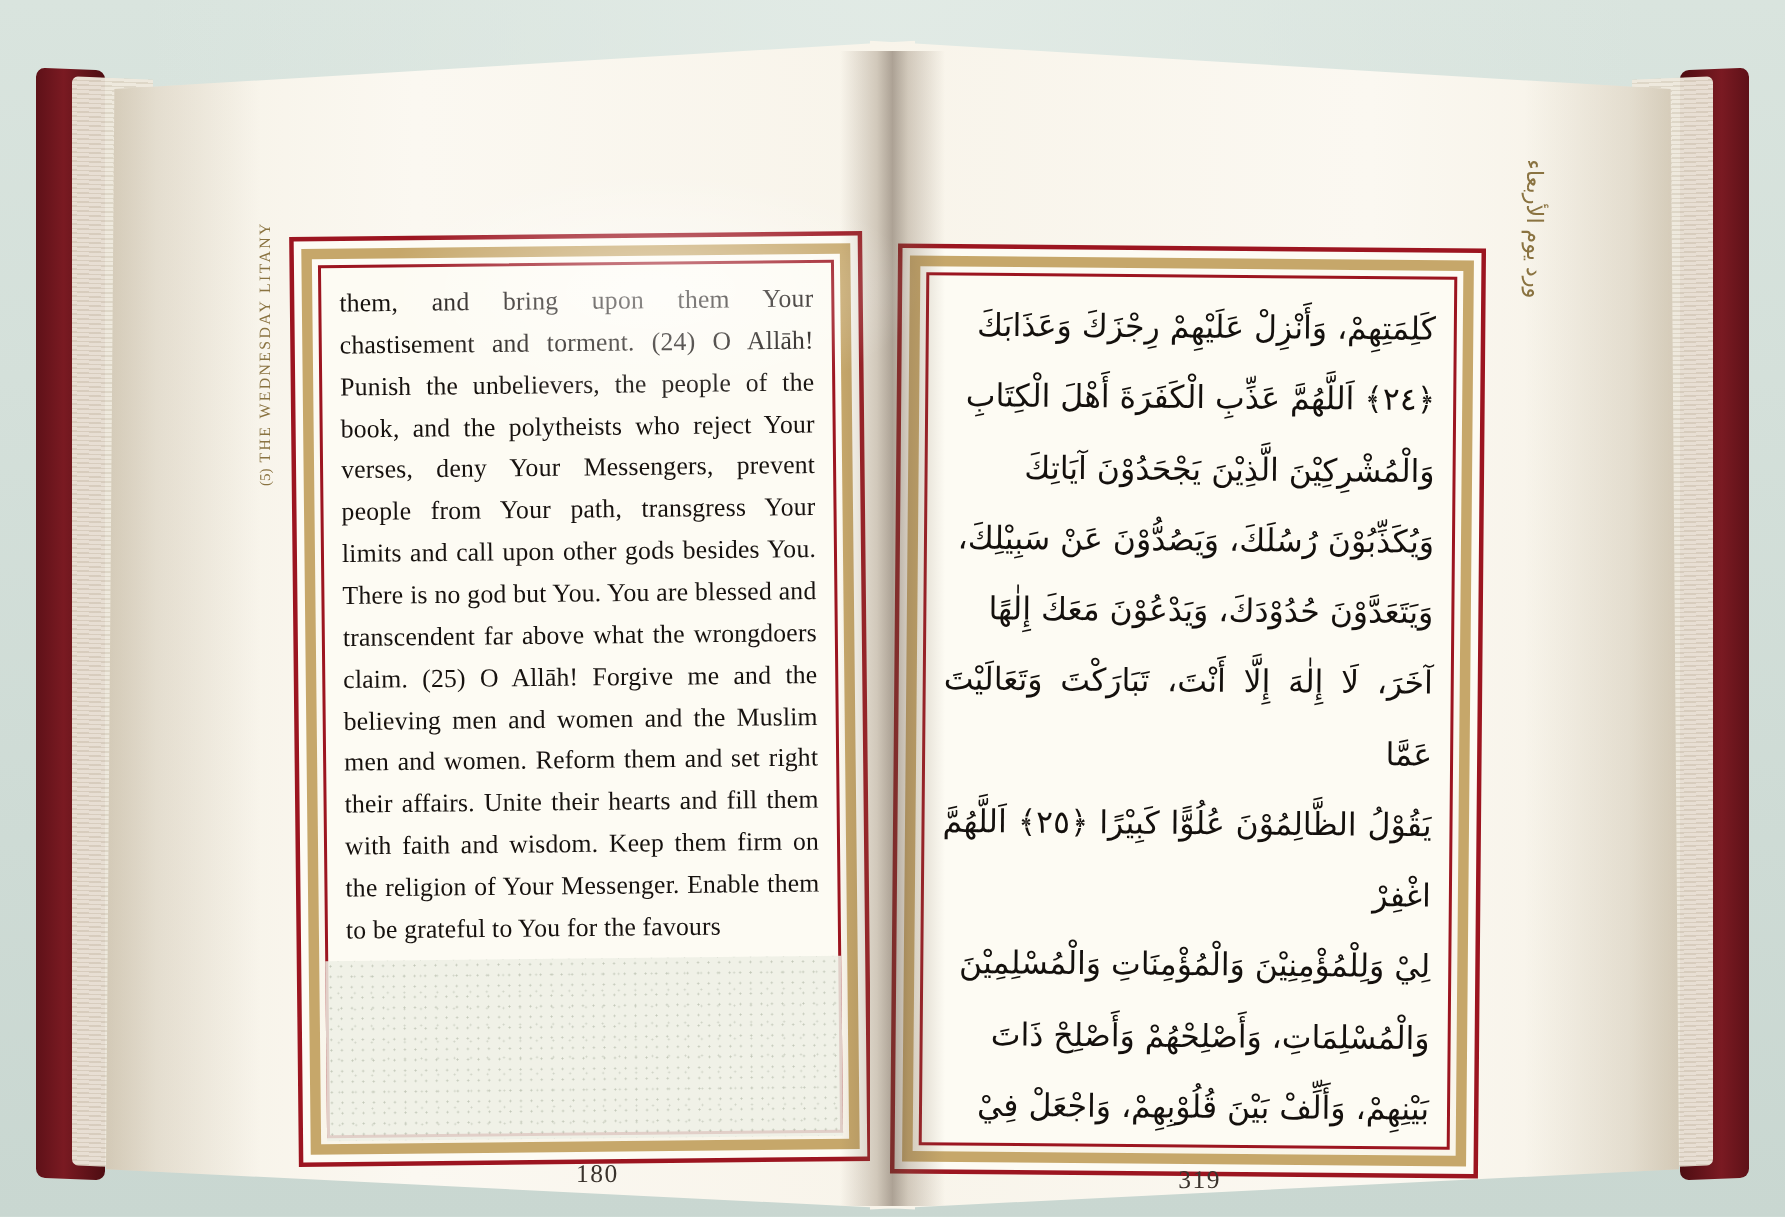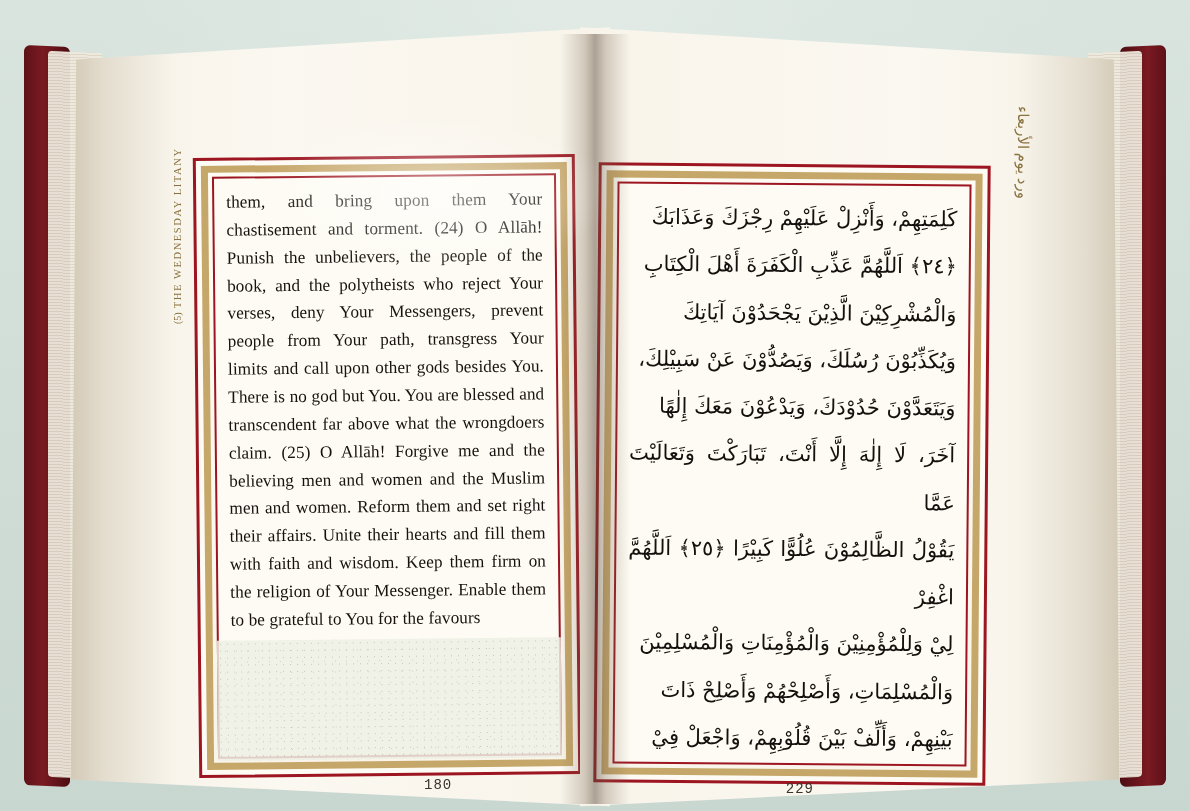--- a/index.html
+++ b/index.html
@@ -217,25 +217,24 @@
     font-family: "DejaVu Sans", sans-serif;
     font-size: 21px;
     line-height: 2.25;
     color: #14100d;
     letter-spacing: 0;
   }
 
   
   .folio {
     position: absolute;
-    font-family: Liberation Mono, monospace;
-    font-size: 14px;
+    font-family: Liberation Serif, serif;
+    font-size: 17px;
     color: #3a332c;
     letter-spacing: 1px;
-    margin-left: 40px;
   }
   #folio-left  { left: 330px; bottom: 18px; }
   #folio-right { right: 322px; bottom: 14px; }
 
   
   .curve-l, .curve-r {
     position: absolute;
     top: 0; bottom: 0; width: 120px;
     pointer-events: none;
   }
@@ -306,20 +305,20 @@
                 <div>لِيْ وَلِلْمُؤْمِنِيْنَ وَالْمُؤْمِنَاتِ وَالْمُسْلِمِيْنَ</div>
                 <div>وَالْمُسْلِمَاتِ، وَأَصْلِحْهُمْ وَأَصْلِحْ ذَاتَ</div>
                 <div>بَيْنِهِمْ، وَأَلِّفْ بَيْنَ قُلُوْبِهِمْ، وَاجْعَلْ فِيْ</div>
                 <div>قُلُوْبِهِمُ الْإِيْمَانَ وَالْحِكْمَةَ، وَثَبِّتْهُمْ عَلٰى مِلَّةِ</div>
 
               </div>
             </div>
           </div>
         </div>
 
-        <div class="folio" id="folio-right">229</div>
+        <div class="folio" id="folio-right">319</div>
       </div>
 
       <div class="gutter"></div>
       <div class="sheen"></div>
     </div>
   </div>
 </div>
 
 </body></html>

